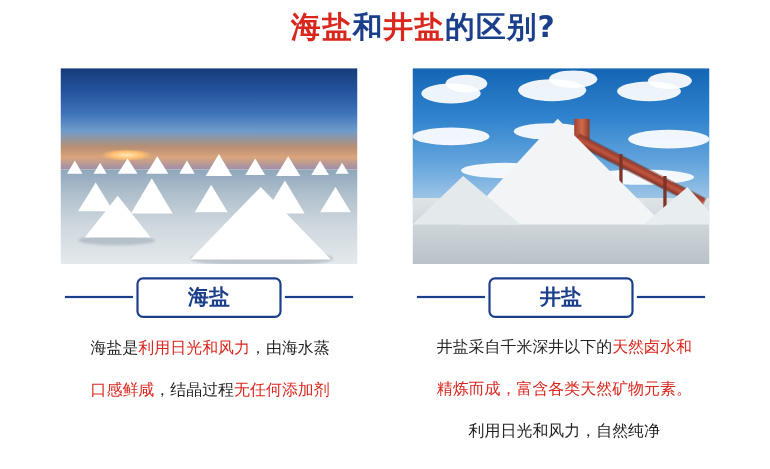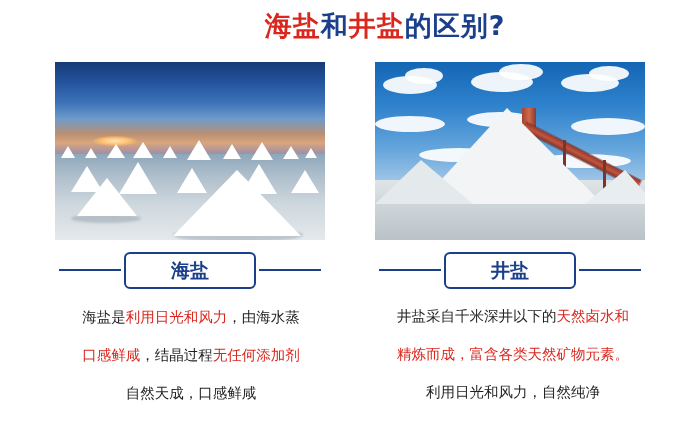--- a/index.html
+++ b/index.html
@@ -276,21 +276,20 @@
     <div class="label-wrap">
       <div class="pill-line l"></div>
       <div class="pill-line r"></div>
       <div class="pill">井盐</div>
     </div>
   </div>
 
   <div class="body-text body-left">
     <p><span>海盐是</span><span class="em">利用日光和风力</span><span>，由海水蒸</span></p>
     <p><span class="em">口感鲜咸</span><span>，结晶过程</span><span class="em">无任何添加剂</span></p>
-    <p><span>自然天成，口感鲜咸</span></p>
   </div>
 
   <div class="body-text body-right">
     <p><span>井盐采自千米深井以下的</span><span class="em">天然卤水和</span></p>
     <p><span class="em">精炼而成，富含各类天然矿物元素。</span></p>
     <p><span>利用日光和风力，自然纯净</span></p>
   </div>
 
 </div>
 

